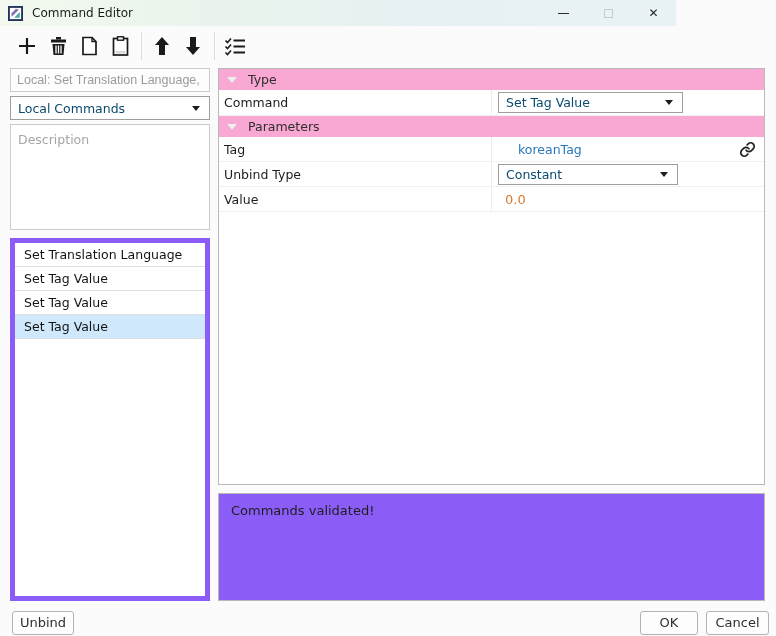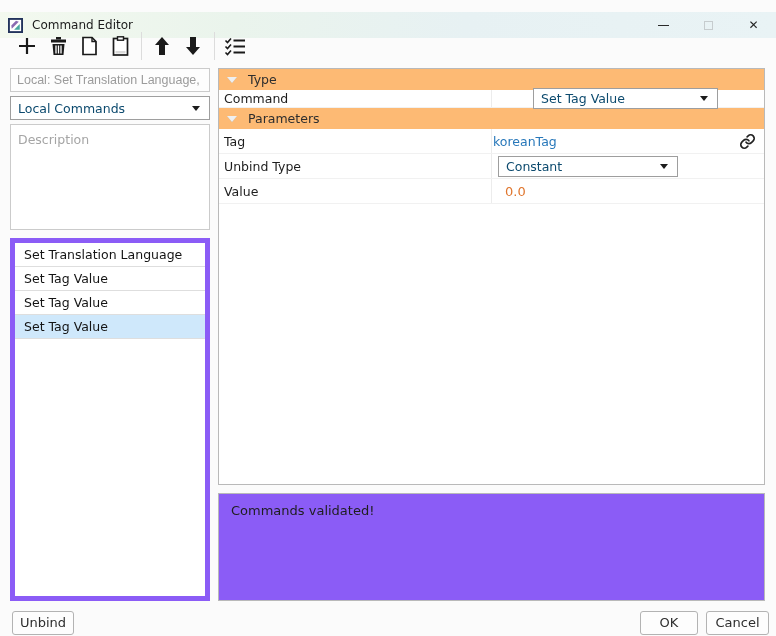--- a/index.html
+++ b/index.html
@@ -6,21 +6,21 @@
   html,body { width:776px; height:636px; }
   body {
     font-family:"DejaVu Sans","Liberation Sans",sans-serif;
     background:#fbfbfb; color:#1a1a1a; font-size:13px;
     position:relative; overflow:hidden;
   }
   #window { position:absolute; inset:0; outline:1px solid #cfd4d6; background:#fbfbfb; }
 
   
   .titlebar {
-    position:absolute; left:0; top:12px; width:776px; height:26px;
+    position:absolute; left:0; top:0; width:676px; height:26px;
     background:linear-gradient(90deg,#f3f9ef 0%,#eaf4ec 30%,#e7f1f3 60%,#e9f3f5 100%);
     display:flex; align-items:center;
   }
   .app-icon { width:15px; height:15px; margin-left:8px; flex:0 0 auto; }
   .title-text { margin-left:9px; font-size:12px; color:#1c1c1c; }
   .win-controls { position:absolute; right:0; top:0; height:26px; display:flex; }
   .win-btn { width:45px; height:26px; display:flex; align-items:center; justify-content:center; color:#2a2a2a; }
   .min-glyph { width:11px; height:1px; background:#2a2a2a; display:block; }
   .max-glyph { width:9px; height:9px; border:1px solid #c6ccce; display:block; }
   .close-glyph { font-size:12px; line-height:1; color:#1f1f1f; }
@@ -65,39 +65,39 @@
     border-bottom:1px solid #dedede; color:#141414; white-space:nowrap; overflow:hidden;
   }
   .list-item.selected { background:#cfe8fb; }
 
   
   .editor-panel {
     position:absolute; left:218px; top:68px; width:547px; height:417px;
     border:1px solid #b9b9b9; background:#fff; overflow:hidden;
   }
   .section-header {
-    height:21px; background:#fdba74; display:flex; align-items:center;
+    height:21px; background:#f9a8d4; display:flex; align-items:center;
     font-size:12.5px; color:#2e2e2e;
   }
   .collapse-tri {
     width:0; height:0; border-left:5px solid transparent; border-right:5px solid transparent;
     border-top:6px solid #efefef; margin:0 11px 0 8px; flex:0 0 auto;
     filter:drop-shadow(0 0 0.5px #aaa);
   }
   .prop-row {
     display:flex; align-items:center; position:relative;
     border-bottom:1px solid #f1f1f1; background:#fff;
   }
   .prop-label { width:273px; padding-left:5px; font-size:12.5px; color:#1d1d1d; flex:0 0 auto; border-right:1px solid #ececec; align-self:stretch; display:flex; align-items:center; }
   .prop-value { flex:1; display:flex; align-items:center; height:100%; }
-  .row-command { height:18px;gap:35px; }
+  .row-command { height:26px; }
   .row-param { height:25px; }
   .cmd-dropdown { width:185px; height:21px; margin-left:6px; }
   .vtype-dropdown { width:180px; height:21px; margin-left:6px; }
-  .tag-value { margin-left:1px; font-size:12.5px; color:#2878ba; }
+  .tag-value { margin-left:26px; font-size:12.5px; color:#2878ba; }
   .const-value { margin-left:13px; font-size:13px; color:#e0762e; }
   .link-btn { margin-left:auto; margin-right:8px; display:flex; align-items:center; }
 
   
   .validation-box {
     position:absolute; left:218px; top:493px; width:547px; height:108px;
     border:1px solid #b9b9b9; background:#8b5cf6; padding:9px 12px;
     font-size:13px; color:#1e1e1e;
   }
 

